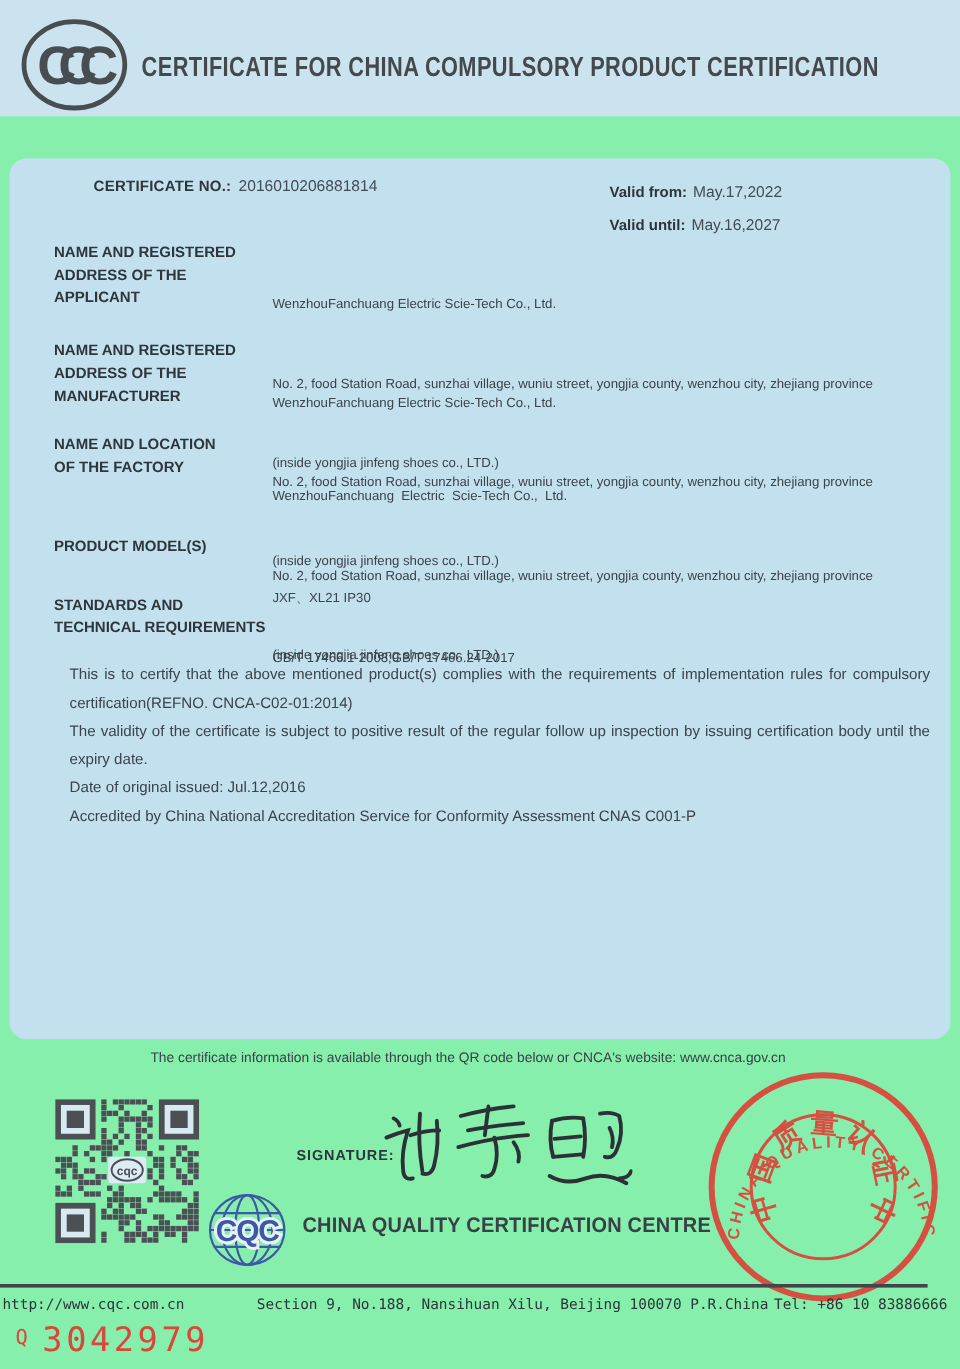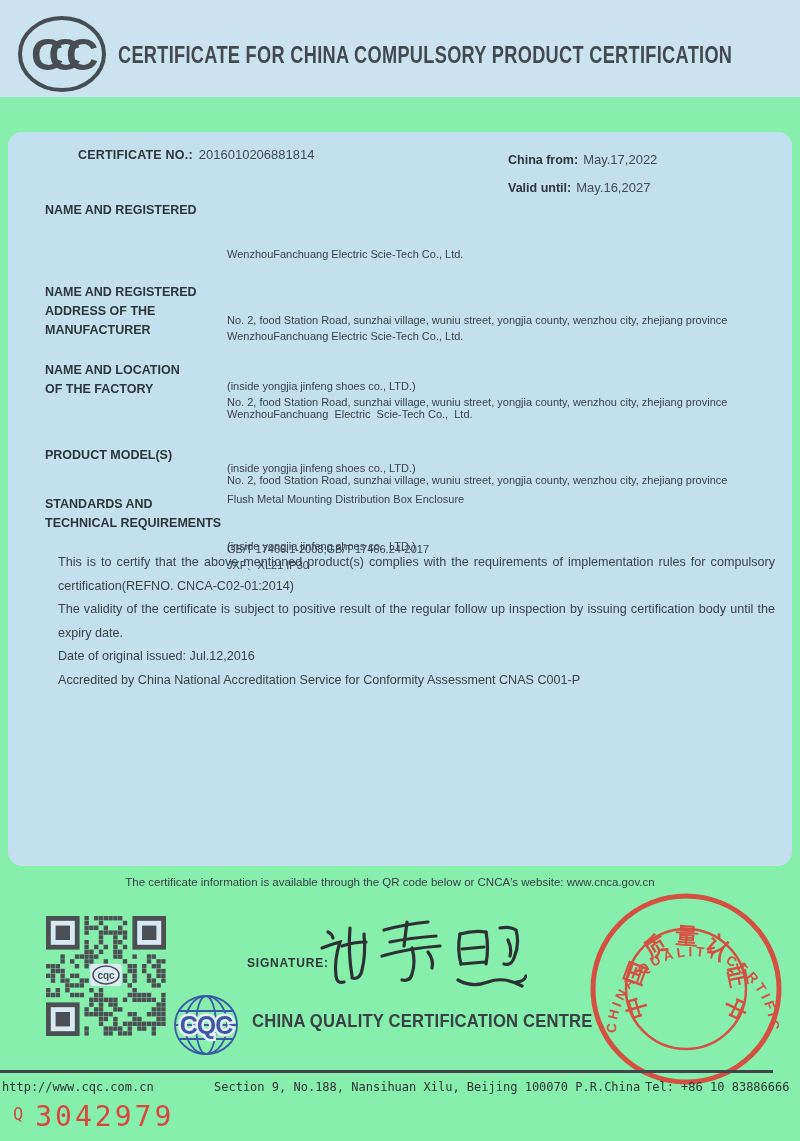--- a/index.html
+++ b/index.html
@@ -51,30 +51,31 @@
   <div class="page-title">CERTIFICATE FOR CHINA COMPULSORY PRODUCT CERTIFICATION</div>
 
   <div class="panel"></div>
 
   <div class="certno-row">
     <b>CERTIFICATE NO.:</b><span>2016010206881814</span>
   </div>
 
   <div class="valid-block">
     <div>
-      <b>China from:</b><span>May.17,2022</span>
+      <b>Valid from:</b><span>May.17,2022</span>
     </div>
     <div>
       <b>Valid until:</b><span>May.16,2027</span>
     </div>
   </div>
 
   <div class="sec-row" style="top:199px">
     <div class="sec-label">
       <div>NAME AND REGISTERED</div>
+      <div>ADDRESS OF THE APPLICANT</div>
       <div></div>
     </div>
     <div class="sec-values">
       <div>WenzhouFanchuang Electric Scie-Tech Co., Ltd.</div>
       <div>No. 2, food Station Road, sunzhai village, wuniu street, yongjia county, wenzhou city, zhejiang province</div>
       <div>(inside yongjia jinfeng shoes co., LTD.)</div>
     </div>
   </div>
 
   <div class="sec-row" style="top:281px">
@@ -101,21 +102,20 @@
       <div>No. 2, food Station Road, sunzhai village, wuniu street, yongjia county, wenzhou city, zhejiang province</div>
       <div>(inside yongjia jinfeng shoes co., LTD.)</div>
     </div>
   </div>
 
   <div class="sec-row" style="top:444px">
     <div class="sec-label">
       <div>PRODUCT MODEL(S)</div>
     </div>
     <div class="sec-values">
-      <div>Flush Metal Mounting Distribution Box Enclosure</div>
       <div>JXF、XL21 IP30</div>
     </div>
   </div>
 
   <div class="sec-row" style="top:493px">
     <div class="sec-label">
       <div>STANDARDS AND</div>
       <div>TECHNICAL REQUIREMENTS</div>
     </div>
     <div class="sec-values" style="top:1px">

